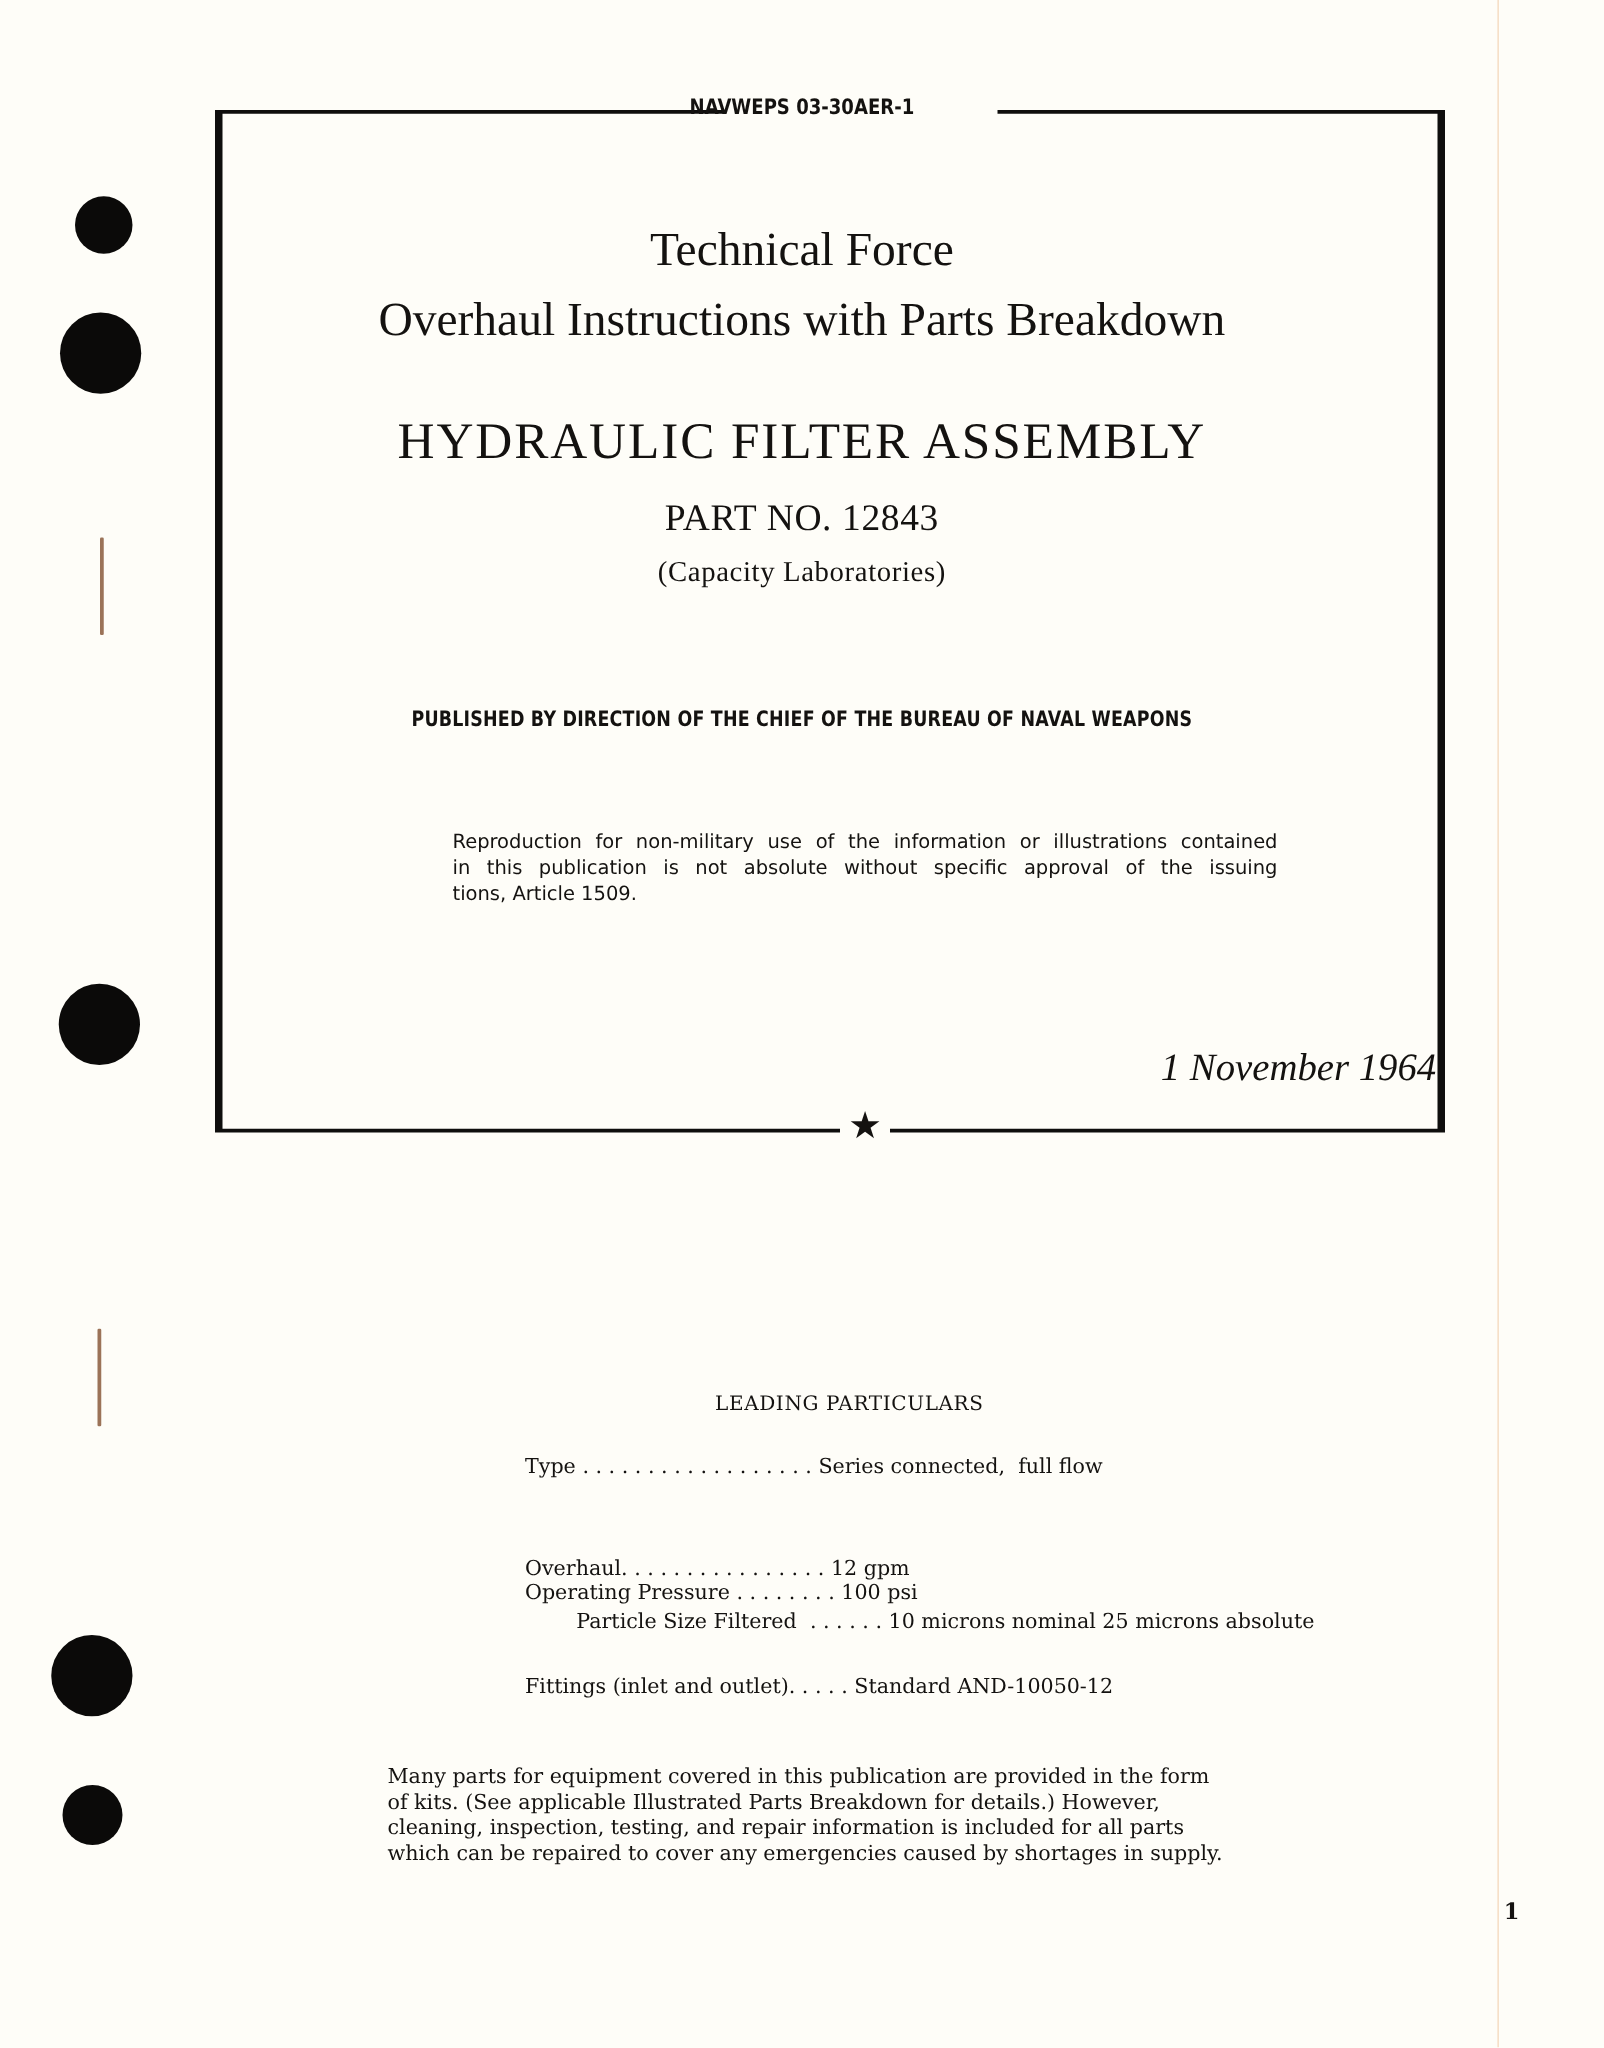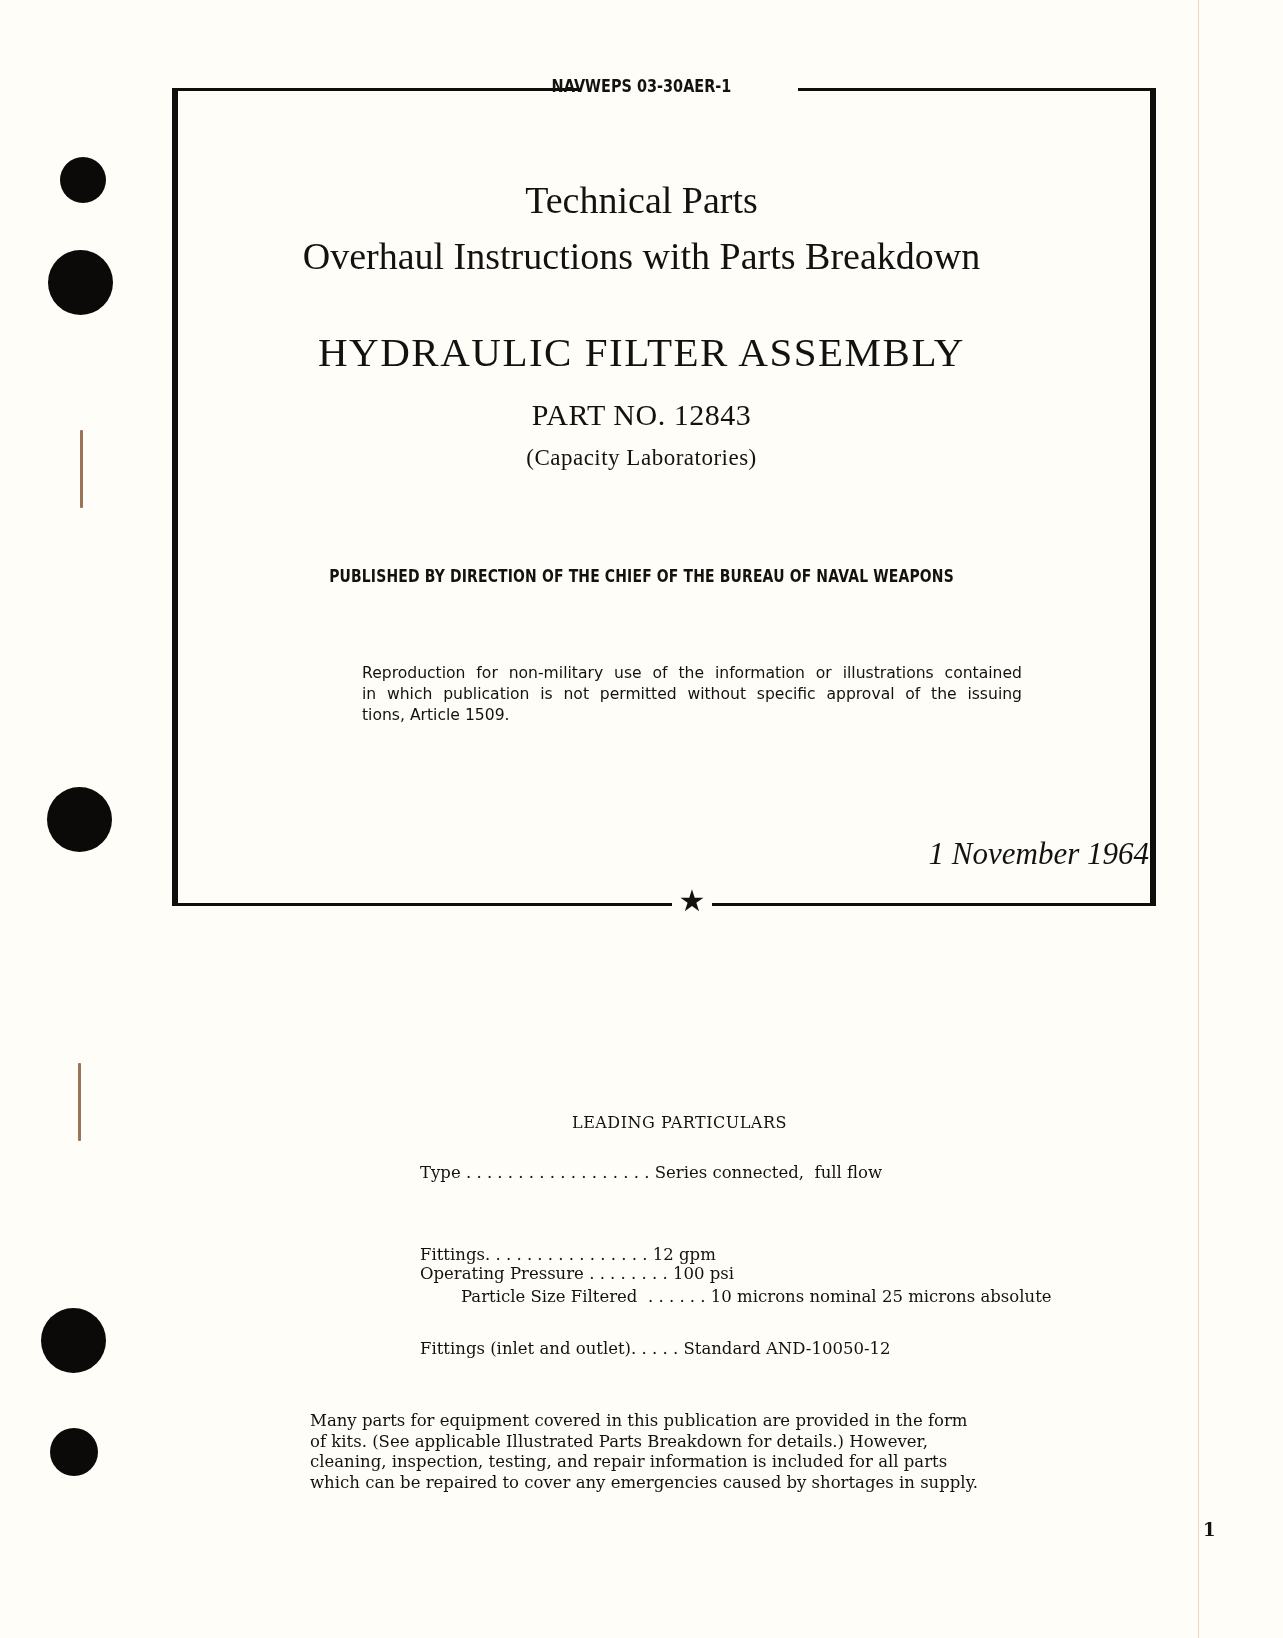--- a/index.html
+++ b/index.html
@@ -106,41 +106,41 @@
 <div class="mark" style="left:78px; top:1063px; height:78px;"></div>
 <div class="hole" style="left:41px; top:1308px; width:65px; height:65px;"></div>
 <div class="hole" style="left:50px; top:1428px; width:48px; height:48px;"></div>
 
 <div class="frame"></div>
 <div class="docnum-bg"></div>
 <div class="abs docnum">NAVWEPS 03-30AER-1</div>
 <div class="star-bg"></div>
 <div class="star">★</div>
 
-<div class="abs serif center t1">Technical Parts</div>
+<div class="abs serif center t1">Technical Force</div>
 <div class="abs serif center t2">Overhaul Instructions with Parts Breakdown</div>
 <div class="abs serif center t3">HYDRAULIC FILTER ASSEMBLY</div>
 <div class="abs serif center t4">PART NO. 12843</div>
 <div class="abs serif center t5">(Capacity Laboratories)</div>
 
 <div class="abs pub">PUBLISHED BY DIRECTION OF THE CHIEF OF THE BUREAU OF NAVAL WEAPONS</div>
 
 <div class="abs repro">
   <span>Reproduction for non-military use of the information or illustrations contained</span>
-  <span>in which publication is not permitted without specific approval of the issuing</span>
+  <span>in this publication is not absolute without specific approval of the issuing</span>
   <span class="last">tions, Article 1509.</span>
 </div>
 
 <div class="abs date">1 November 1964</div>
 
 <div class="abs lp-title">LEADING PARTICULARS</div>
 
 <div class="lp-row" style="top:1163px;"><span>Type</span><span> . . . . . . . . . . . . . . . . . . </span><span>Series connected,  full flow</span></div>
 <div class="lp-row" style="top:1224px;margin-top:40px;"><span>Operating Pressure</span><span> . . . . . . . . </span><span>100 psi</span></div>
-<div class="lp-row" style="top:1245px;"><span>Fittings</span><span>. . . . . . . . . . . . . . . . </span><span>12 gpm</span></div>
+<div class="lp-row" style="top:1245px;"><span>Overhaul</span><span>. . . . . . . . . . . . . . . . </span><span>12 gpm</span></div>
 <div class="lp-row" style="top:1287px;margin-left:41px;"><span>Particle Size Filtered</span><span>  . . . . . . </span><span>10 microns nominal 25 microns absolute</span></div>
 <div class="lp-row" style="top:1328px;margin-top:11px;"><span>Fittings (inlet and outlet)</span><span>. . . . . </span><span>Standard AND-10050-12</span></div>
 
 <div class="abs note">
   <span>Many parts for equipment covered in this publication are provided in the form</span>
   <span>of kits.  (See applicable Illustrated Parts Breakdown for details.)  However,</span>
   <span>cleaning, inspection, testing, and repair information is included for all parts</span>
   <span>which can be repaired to cover any emergencies caused by shortages in supply.</span>
 </div>
 

